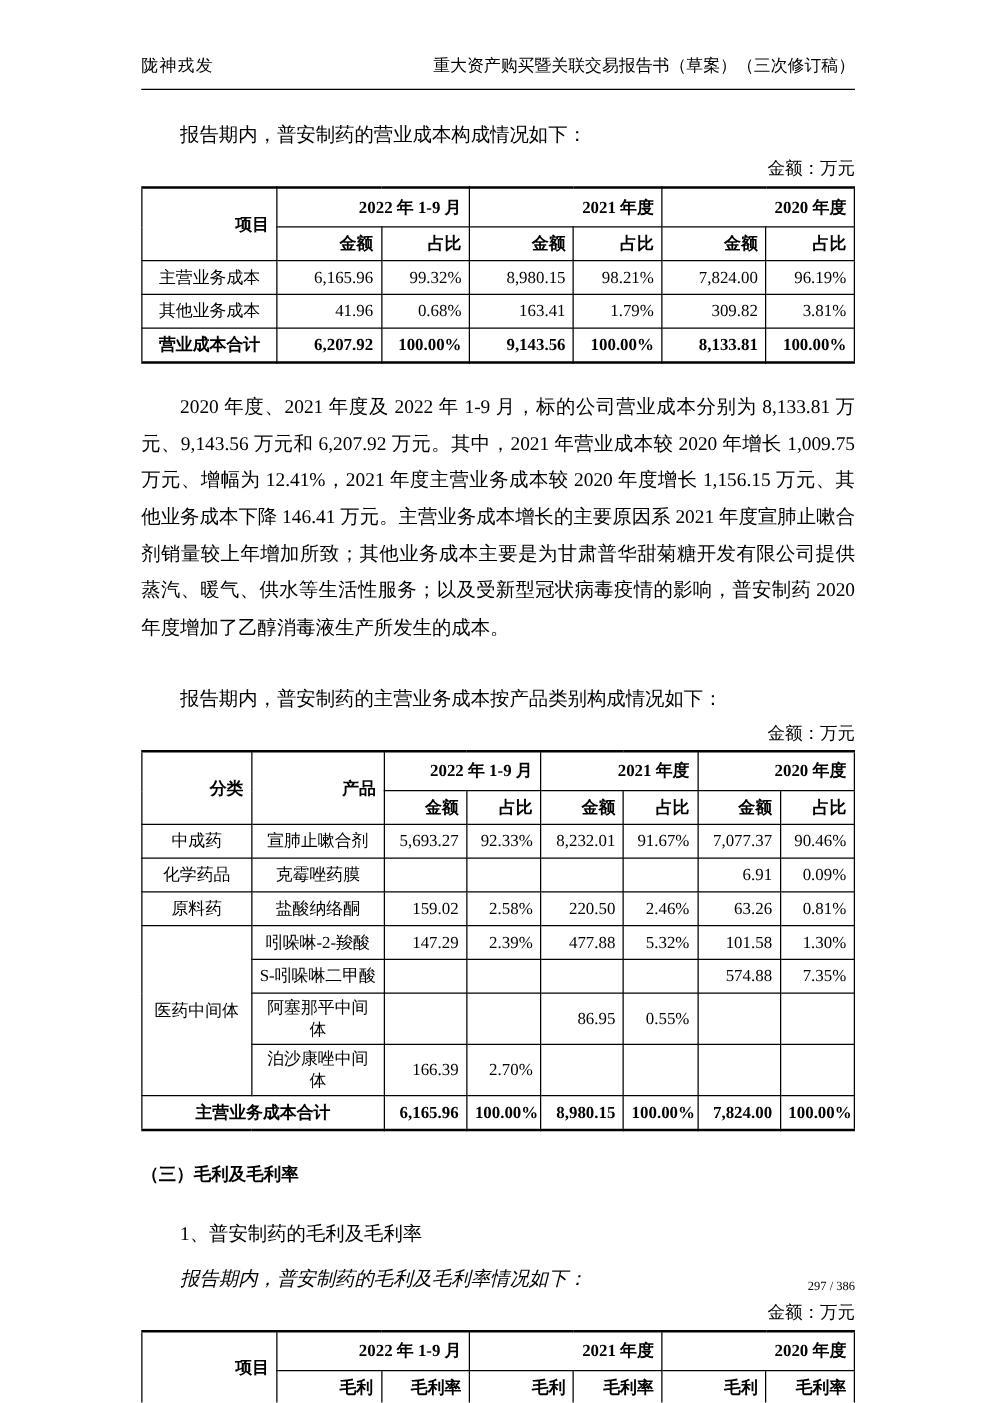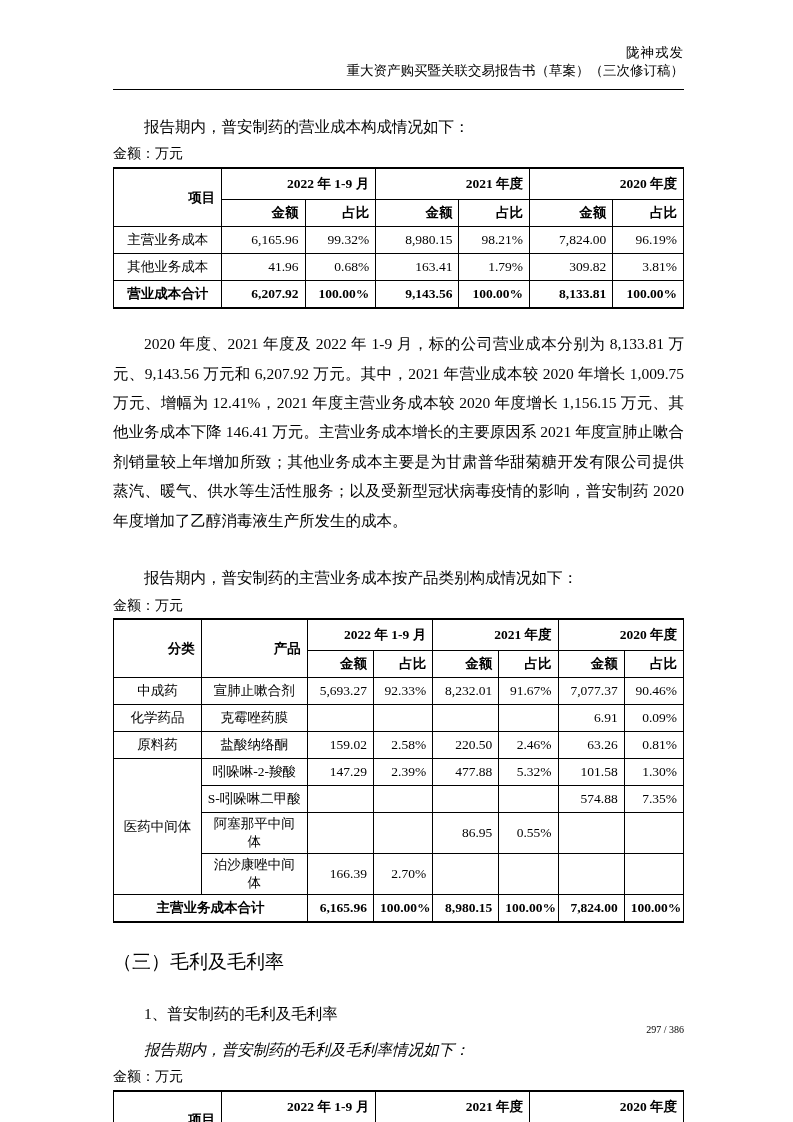--- a/index.html
+++ b/index.html
@@ -4,47 +4,47 @@
 <style>
   html,body{margin:0;padding:0;}
   body{
     width:793px;height:1122px;background:#ffffff;color:#000;
     font-family:"Liberation Serif","DejaVu Serif",serif;
     position:relative;overflow:hidden;
   }
   .page{padding:44px 109px 0 113px;}
   .doc-header{
     display:flex;justify-content:space-between;align-items:flex-end;
-    font-size:13.5px;padding-bottom:9px;border-bottom:1.5px solid #000;flex-direction:column;
+    font-size:13.5px;padding-bottom:9px;border-bottom:1.5px solid #000;
   }
   .hdr-left{letter-spacing:1px;}
   .body-para{font-size:15.5px;line-height:1.9;text-align:justify;margin:0;}
   .indent{text-indent:2em;}
   .mt22{margin-top:22px;}
   .mt10{margin-top:20px;}
   .mt14{margin-top:28px;}
   .mt24{margin-top:24px;}
   .mt6{margin-top:6px;font-style:italic;}
-  .unit-label{text-align:left;font-size:14px;line-height:1.55;margin:2px 0 2px;}
+  .unit-label{text-align:right;font-size:14px;line-height:1.55;margin:2px 0 2px;}
   table.data-table{
     width:100%;border-collapse:collapse;table-layout:fixed;
     border-top:2.5px solid #000;border-bottom:2.5px solid #000;
     font-size:13.5px;
   }
   table.header-only{border-bottom:none;}
   .data-table th,.data-table td{
     border:1px solid #000;padding:2px 6px;height:22px;vertical-align:middle;
     overflow:hidden;
   }
   .data-table thead tr.period-row th{height:26px;}
   .data-table th{font-weight:bold;text-align:right;}
   td.c{text-align:center;}
   td.r{text-align:right;}
   tr.total-row td{font-weight:bold;}
-  .section-heading{font-size:19px;font-weight:normal;margin:26px 0 12px;}
+  .section-heading{font-size:14px;font-weight:bold;margin:26px 0 12px;}
   .footer-page{
     position:absolute;top:1024px;right:109px;
     font-size:10px;font-weight:normal;
   }
 </style>
 </head>
 <body>
 
 <div class="page">
 

